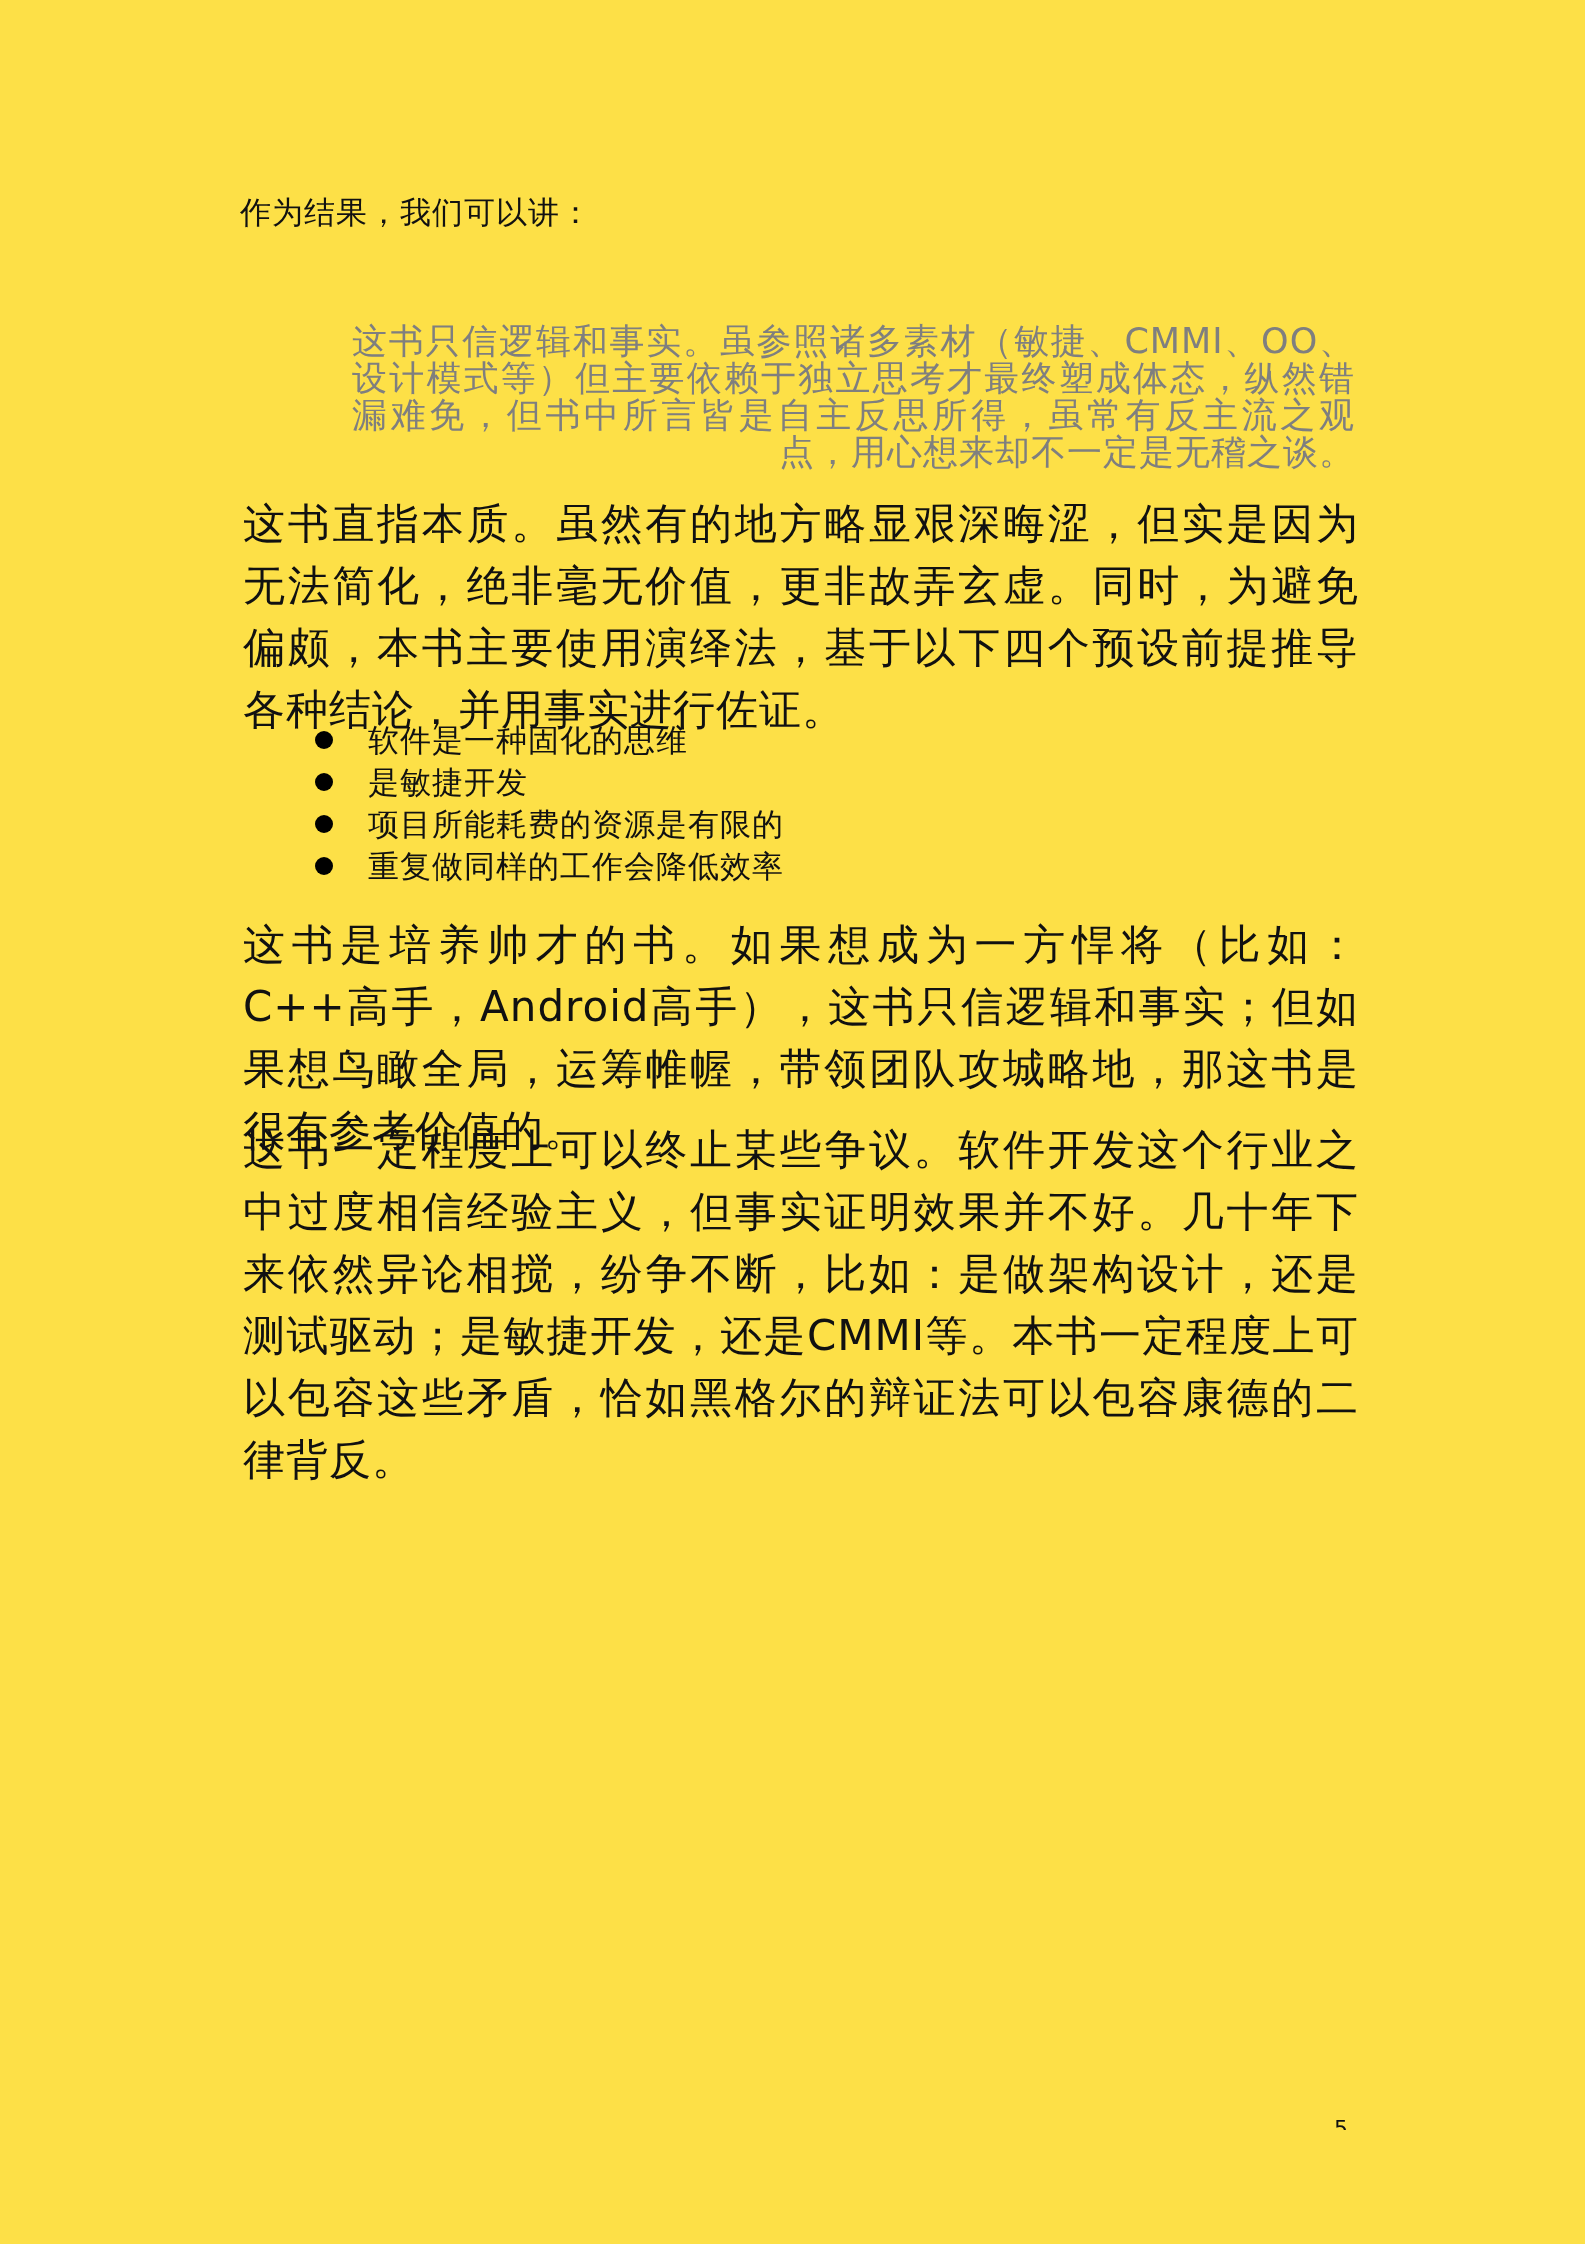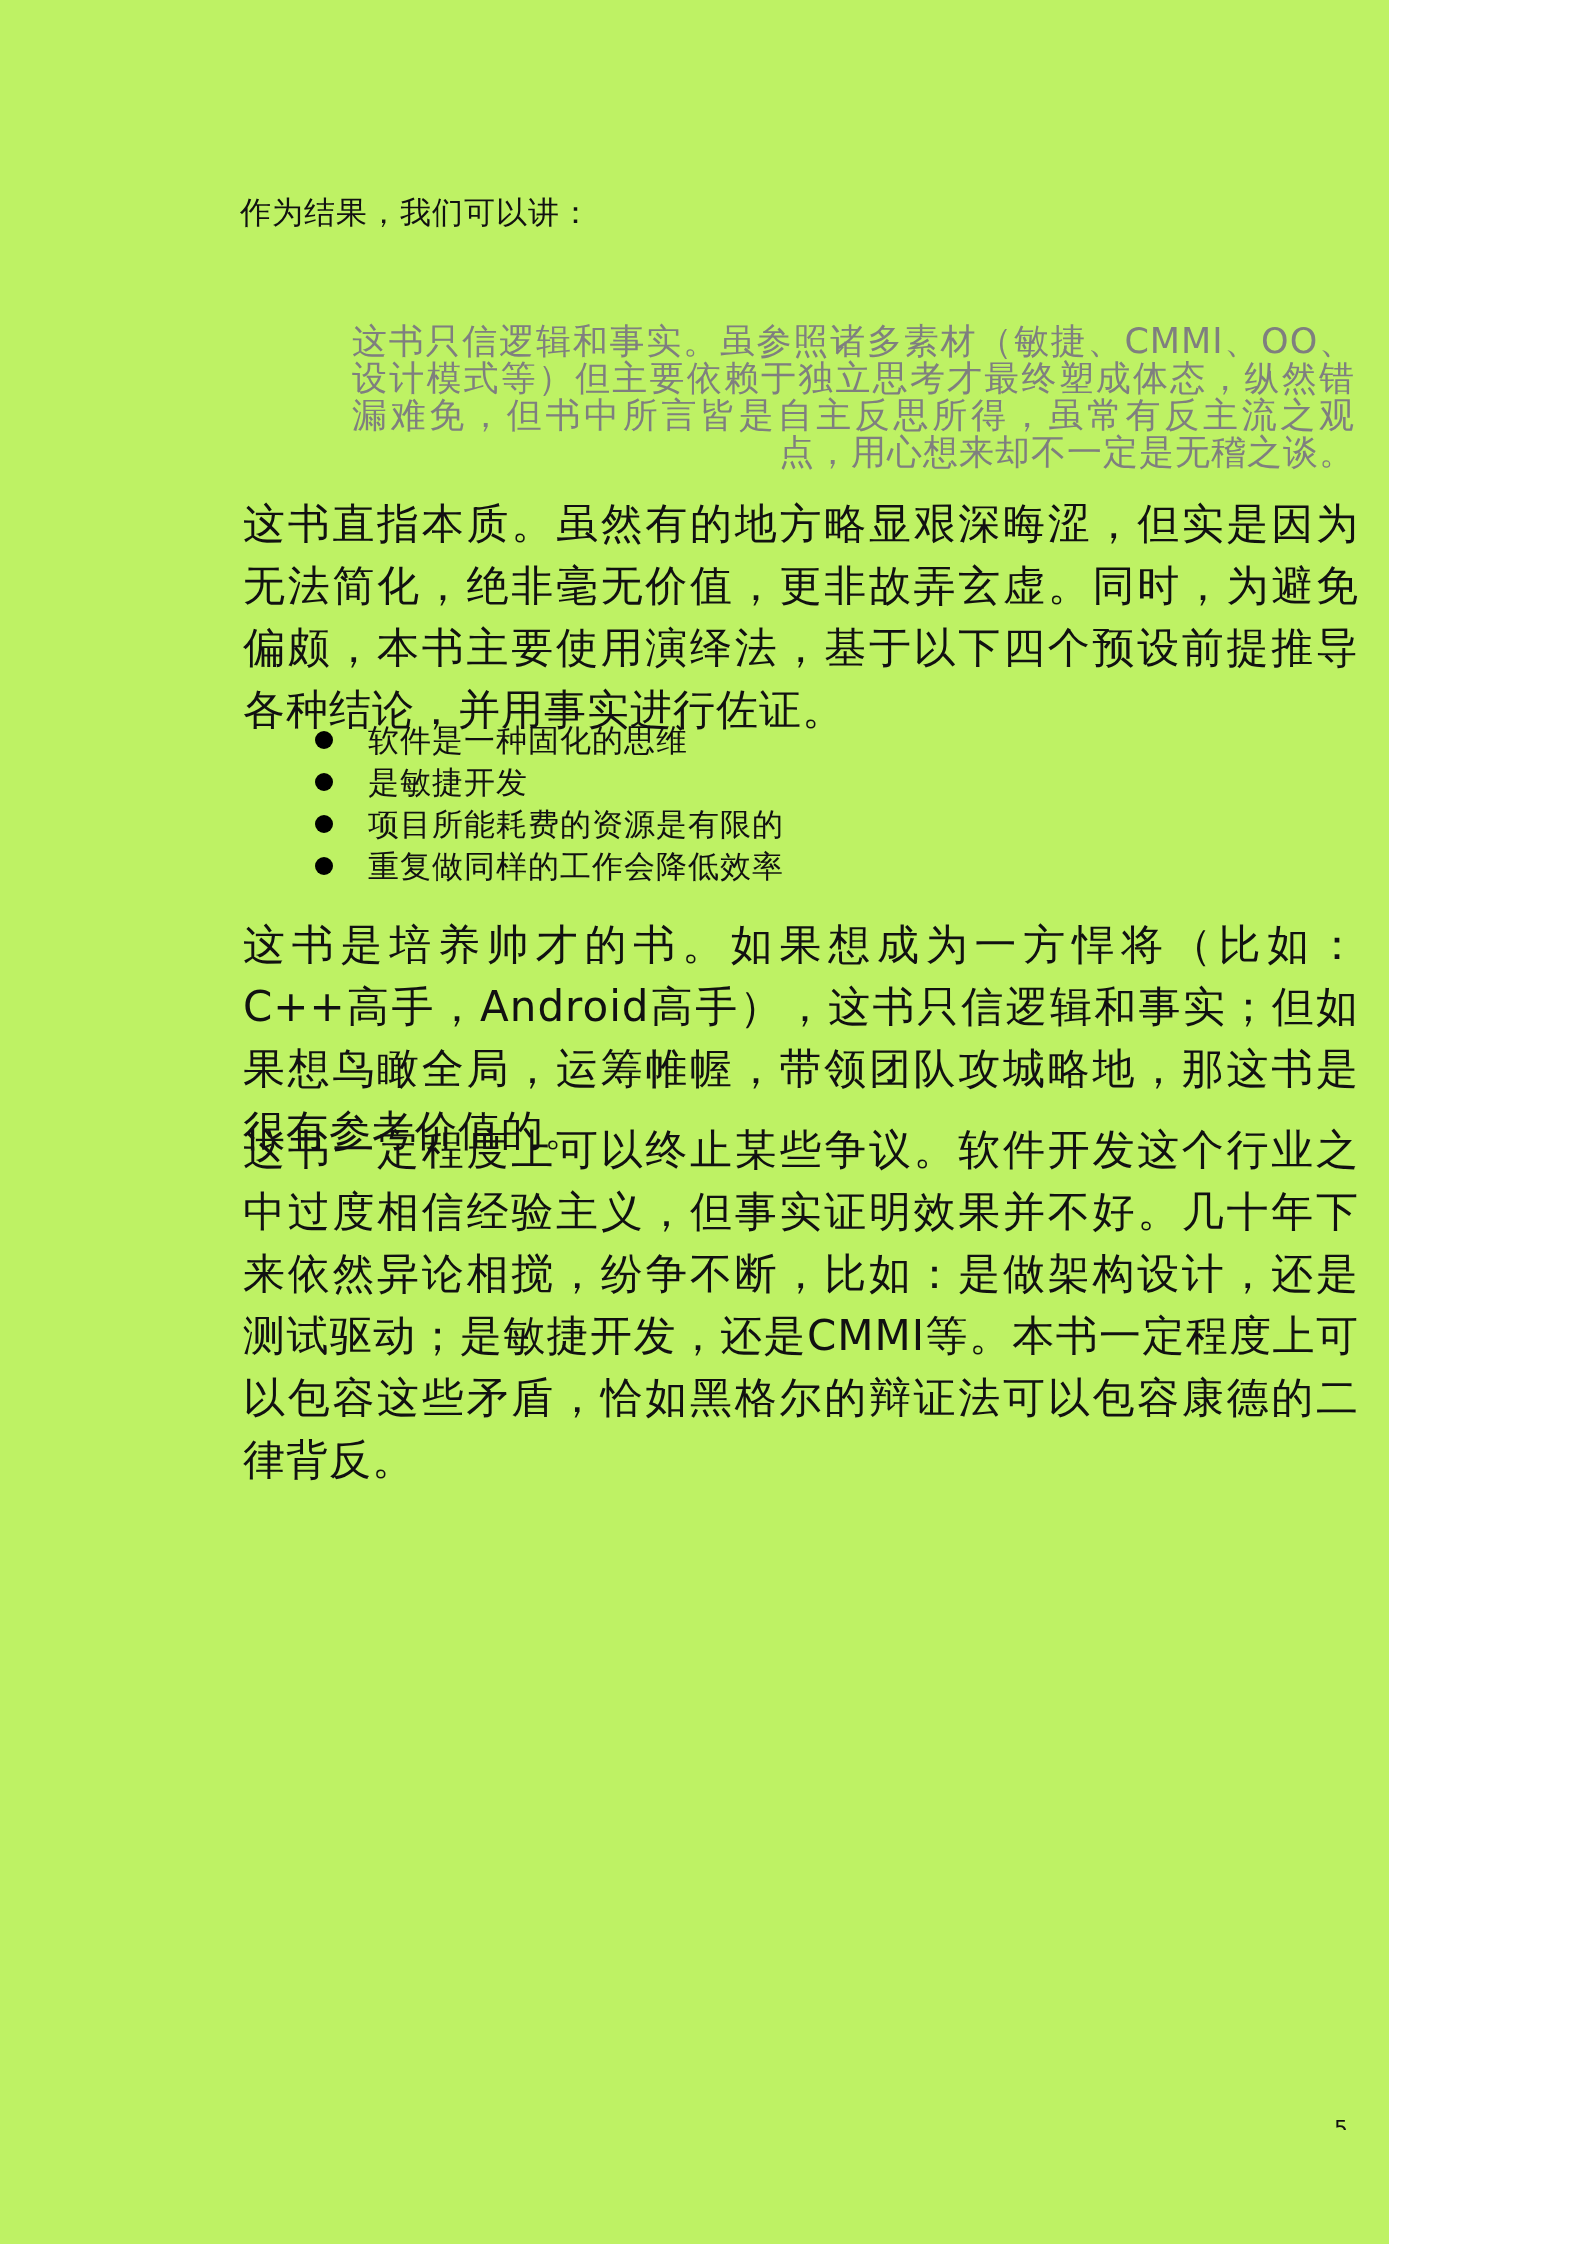--- a/index.html
+++ b/index.html
@@ -11,23 +11,23 @@
       width: 1585px;
       height: 2244px;
       position: relative;
       overflow: hidden;
       font-family: "DejaVu Sans", "Liberation Sans", sans-serif;
       color: #111111;
     }
     .page {
       position: absolute;
       left: 0; top: 0;
-      width: 1389px;
+      width: 1585px;
       height: 2244px;
-      background: #bef264;
+      background: #fde047;
     }
     .intro {
       position: absolute;
       left: 240px;
       top: 190px;
       font-size: 31px;
       line-height: 44px;
       margin: 0;
       letter-spacing: 1px;
     }

